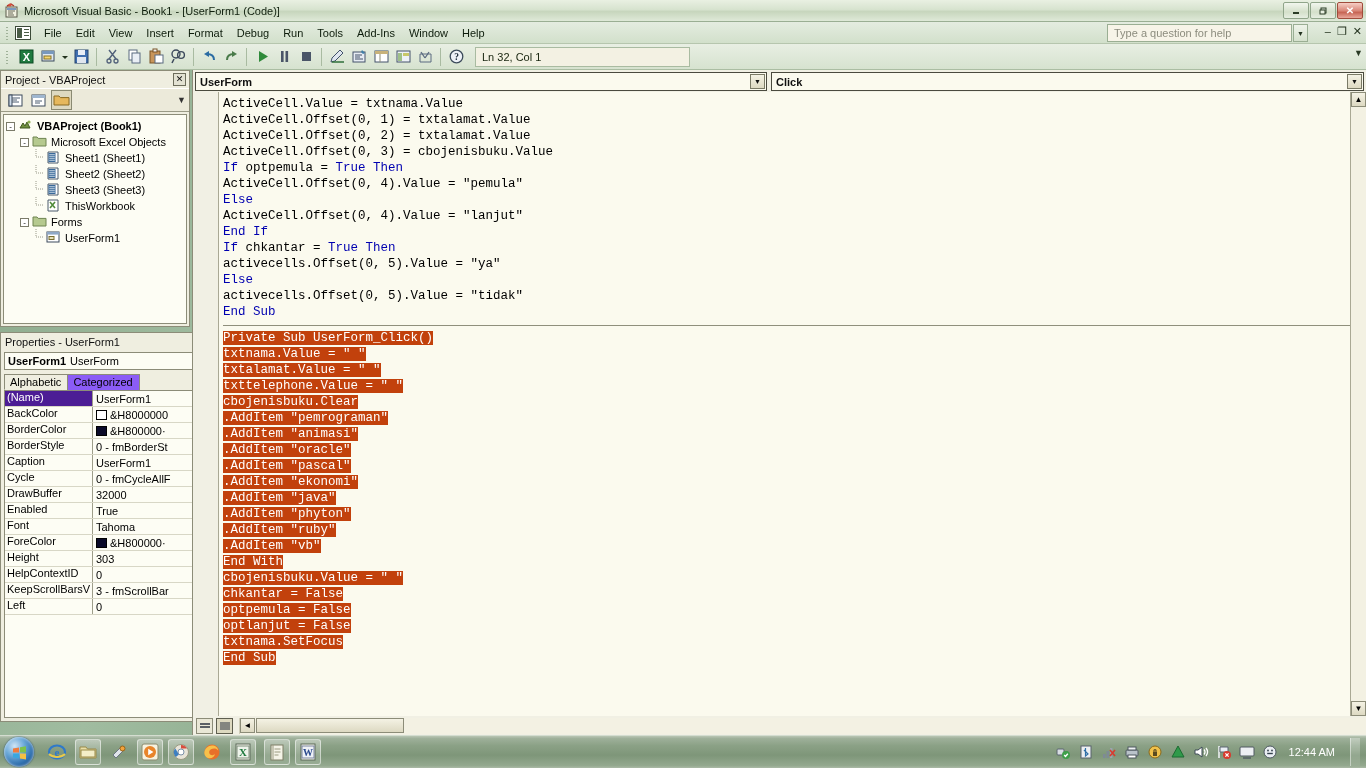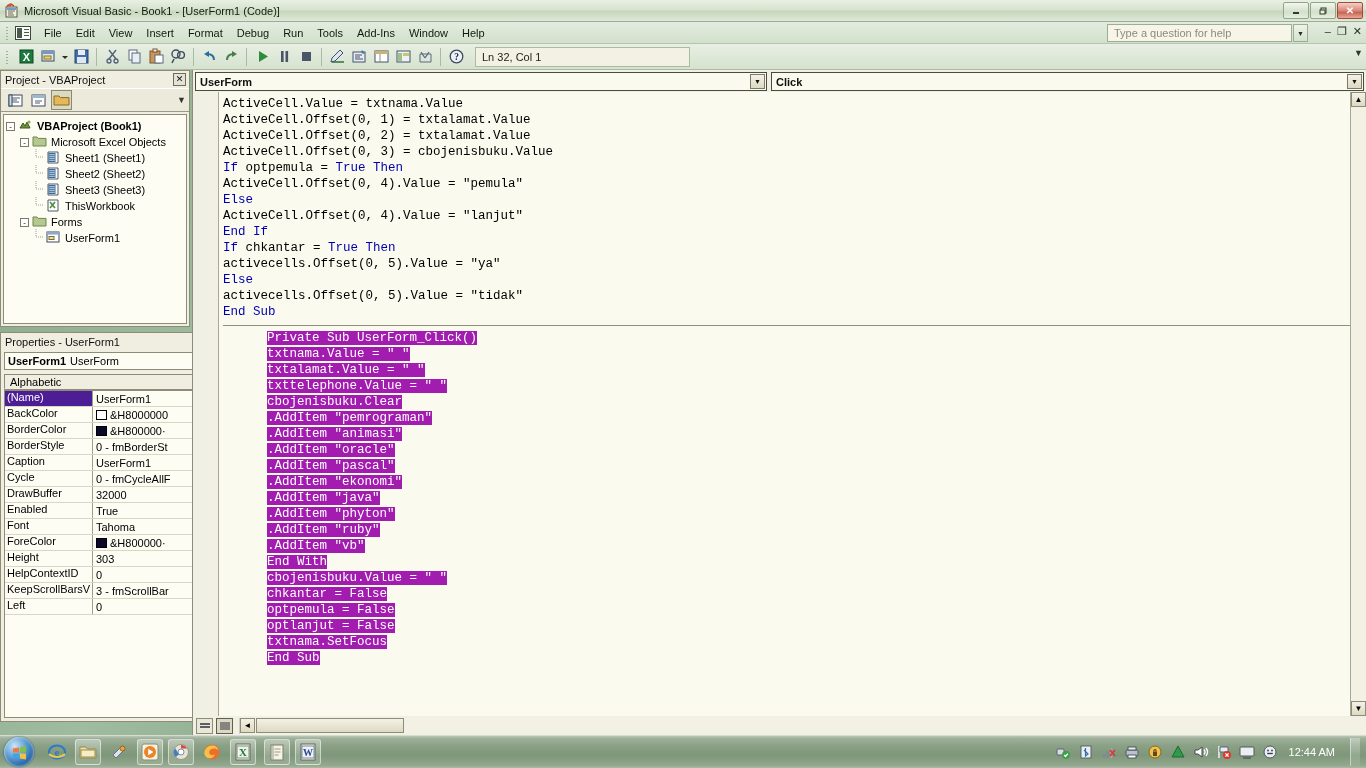--- a/index.html
+++ b/index.html
@@ -166,21 +166,21 @@
   }
   .prop-combo {
     margin: 2px 3px; height: 18px; background: #fdfdf4; border: 1px solid #8c8c78;
     display: flex; align-items: center; padding-left: 3px; font-size: 11px; position: relative;
   }
   .prop-combo .arrow {
     position: absolute; right: 1px; top: 1px; width: 14px; height: 14px;
     background: linear-gradient(to bottom,#f4f2e4,#ddd9c2); border: 1px solid #8c8c78;
     display: flex; align-items: center; justify-content: center; font-size: 7px;
   }
-  .tabs { display: flex; padding: 2px 0 0 3px; height: 18px; flex-direction: column; }
+  .tabs { display: flex; padding: 2px 0 0 3px; height: 18px; }
   .tab {
     font-size: 11px; padding: 1px 6px 0 5px; border: 1px solid #8c8c78; border-bottom: none;
     background: #8b5cf6; margin-right: -1px; color: #000;
   }
   .tab.sel { background: #efeee0; border-bottom: 1px solid #efeee0; font-weight: normal; }
   .grid {
     flex: 1; margin: 0 3px 3px 3px; background: #fdfdf4;
     border: 1px solid #8c8c78; position: relative; overflow: hidden;
   }
   .grow { display: flex; height: 16px; font-size: 11px; border-bottom: 1px solid #d8d7c6; }
@@ -221,21 +221,21 @@
   .code-margin { width: 26px; background: #f1f0e4; flex:none; border-right: 1px solid #a9a894; }
   .code-area {
     flex: 1; background: #fbfaee; position: relative;
     font-family: "Liberation Mono", "DejaVu Sans Mono", monospace;
     font-size: 12.5px; line-height: 16px;
     padding: 4px 0 0 4px;
     overflow: hidden;
   }
   .cline { height: 16px; white-space: pre; color: #000; }
   .cline .kw { color: #0000b0; }
-  .sel-line { background: #a21caf; color: #ffffff; display: inline; margin-left: 44px; }
+  .sel-line { background: #c2410c; color: #ffffff; display: inline; }
   .sel-line .kw { color: #ffffff; }
   .sep-line { border-top: 1px solid #8f8f7c; height: 0; margin: 5px 0 4px 0; }
   .vscroll {
     width: 16px; background: #f3f1e3; border-left: 1px solid #a9a894;
     display: flex; flex-direction: column; justify-content: space-between; align-items: center; flex:none;
   }
   .vsbtn { width: 15px; height: 15px; background: linear-gradient(to bottom,#f4f2e4,#ddd9c2);
     border: 1px solid #8c8c78; display:flex; align-items:center; justify-content:center; font-size:8px; }
   .code-foot { height: 19px; display: flex; align-items: center; background: #f1f0e4; position: relative; }
   .view-btn { width: 17px; height: 16px; border: 1px solid #8c8c78; background: #e9e7d6;

